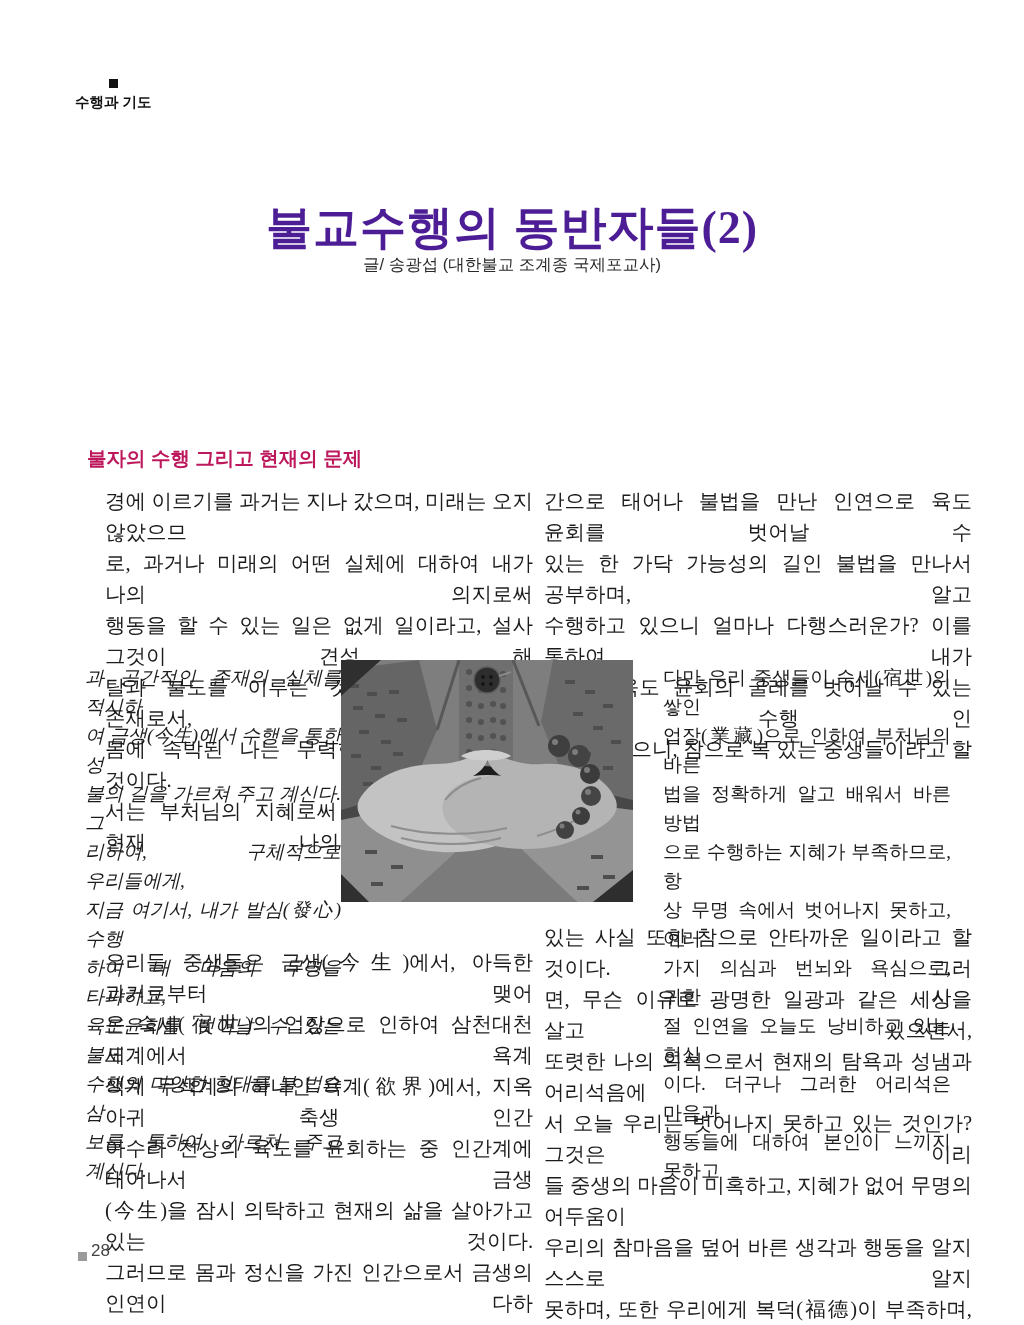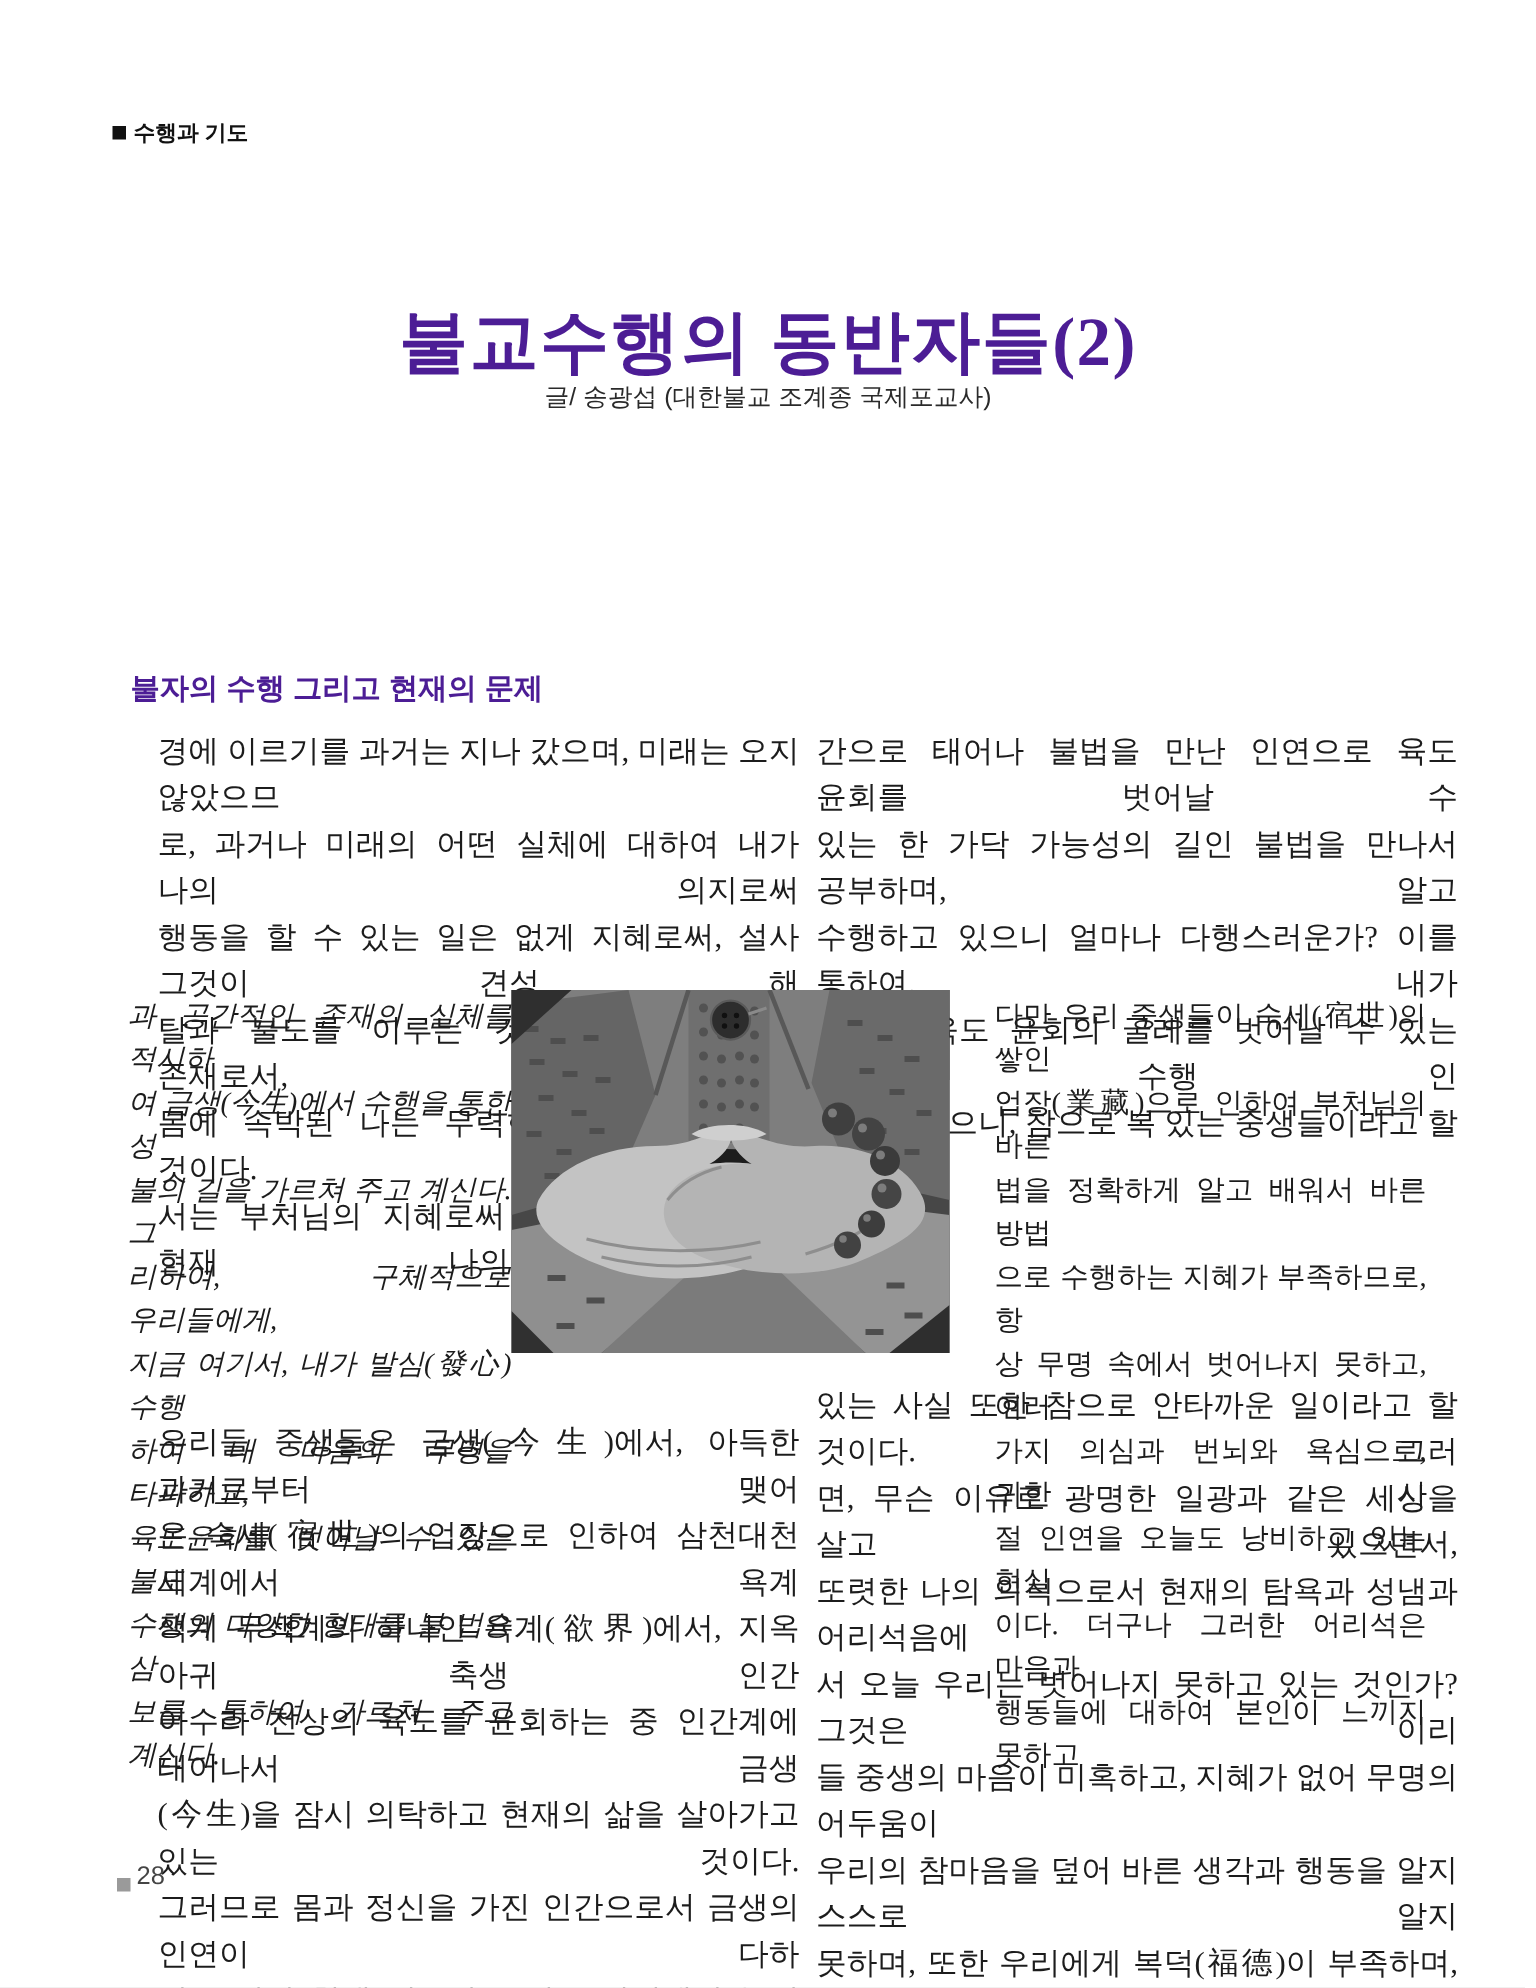--- a/index.html
+++ b/index.html
@@ -10,42 +10,42 @@
     background:#ffffff;
     font-family:"Liberation Serif","DejaVu Serif",serif;
     color:#1c1c1c;
     overflow:hidden;
   }
   
   .section-tag{
     position:absolute;left:75px;top:79px;
     display:flex;align-items:center;gap:5px;
     font-family:"Liberation Sans","DejaVu Sans",sans-serif;
-    font-size:14.5px;font-weight:700;color:#111;
+    font-size:14.5px;font-weight:700;color:#111;flex-direction:column;
   }
   .sq{width:9px;height:9px;background:#111;display:inline-block;}
   .sq.gray{background:#9a9a9a;}
   
   .title{
     position:absolute;left:0;top:166px;width:1024px;
     text-align:center;
     font-size:46px;font-weight:900;color:#4c1d95;
     letter-spacing:1px;
     font-family:"Liberation Serif","DejaVu Serif",serif;
   }
   .byline{
     position:absolute;left:0;top:254px;width:1024px;
     text-align:center;
     font-family:"Liberation Sans","DejaVu Sans",sans-serif;
     font-size:16.5px;color:#2a2a2a;
   }
   .subheading{
     position:absolute;left:87px;top:429px;
     font-family:"Liberation Sans","DejaVu Sans",sans-serif;
-    font-size:19.5px;font-weight:700;color:#4c1d95;
+    font-size:19.5px;font-weight:700;color:#be185d;
   }
   
   .tblock{position:absolute;}
   .tblock .tline{
     text-align:justify;
     text-align-last:justify;
     word-break:keep-all;
   }
   .tblock .tline.plain{text-align-last:left;}
   .full{font-size:20.5px;line-height:31px;width:428px;margin-left:20px;}
@@ -82,21 +82,21 @@
 
   <h1 class="title">불교수행의 동반자들(2)</h1>
 
   <div class="byline">글/ 송광섭 (대한불교 조계종 국제포교사)</div>
 
   <h2 class="subheading">불자의 수행 그리고 현재의 문제</h2>
 
   <div class="tblock full b-left-1">
       <div class="tline">경에 이르기를 과거는 지나 갔으며, 미래는 오지 않았으므</div>
       <div class="tline">로, 과거나 미래의 어떤 실체에 대하여 내가 나의 의지로써</div>
-      <div class="tline">행동을 할 수 있는 일은 없게 지혜로써, 설사 그것이 견성 해</div>
+      <div class="tline">행동을 할 수 있는 일은 없게 일이라고, 설사 그것이 견성 해</div>
       <div class="tline">탈과 불도를 이루는 것 일지라도 현재의 존재로서, 인간의</div>
       <div class="tline">몸에 속박된 나는 무력한 방관자에 불과한 것이다. 부처님께</div>
       <div class="tline">서는 부처님의 지혜로써 우리들 중생들에게, 현재 나의 시간</div>
     </div>
 
   <div class="tblock narrow b-left-narrow">
       <div class="tline">과 공간적인 존재의 실체를 적시하</div>
       <div class="tline">여 금생(今生)에서 수행을 통한 성</div>
       <div class="tline">불의 길을 가르쳐 주고 계신다.  그</div>
       <div class="tline">리하여, 구체적으로 우리들에게,</div>

